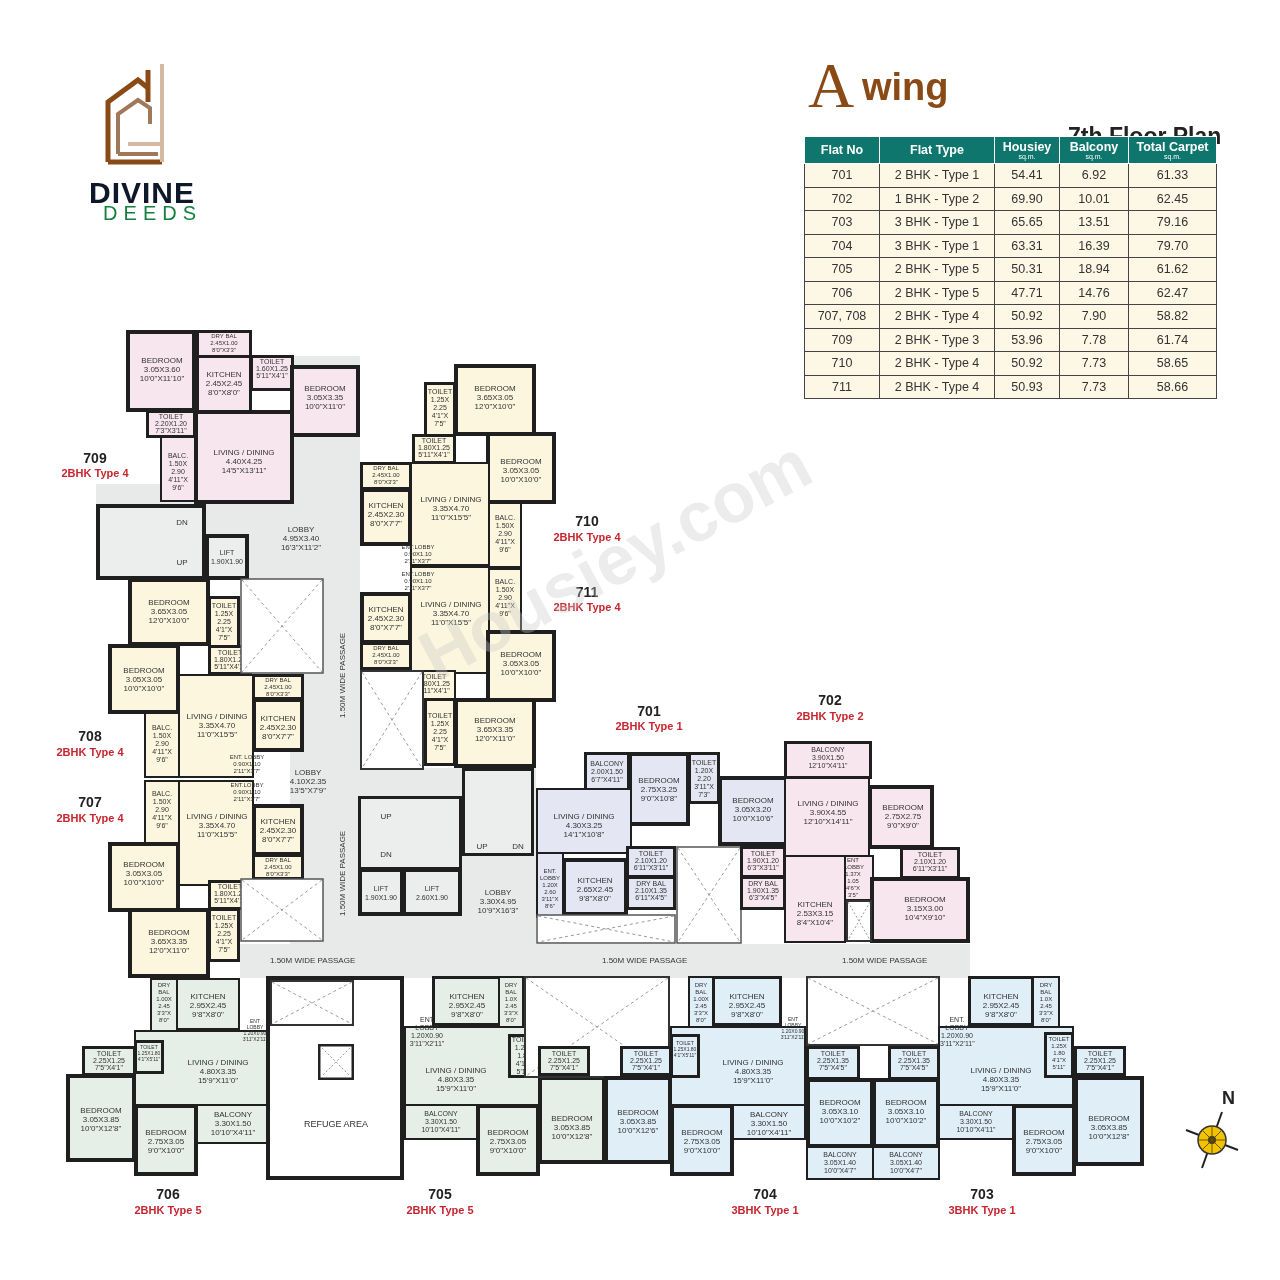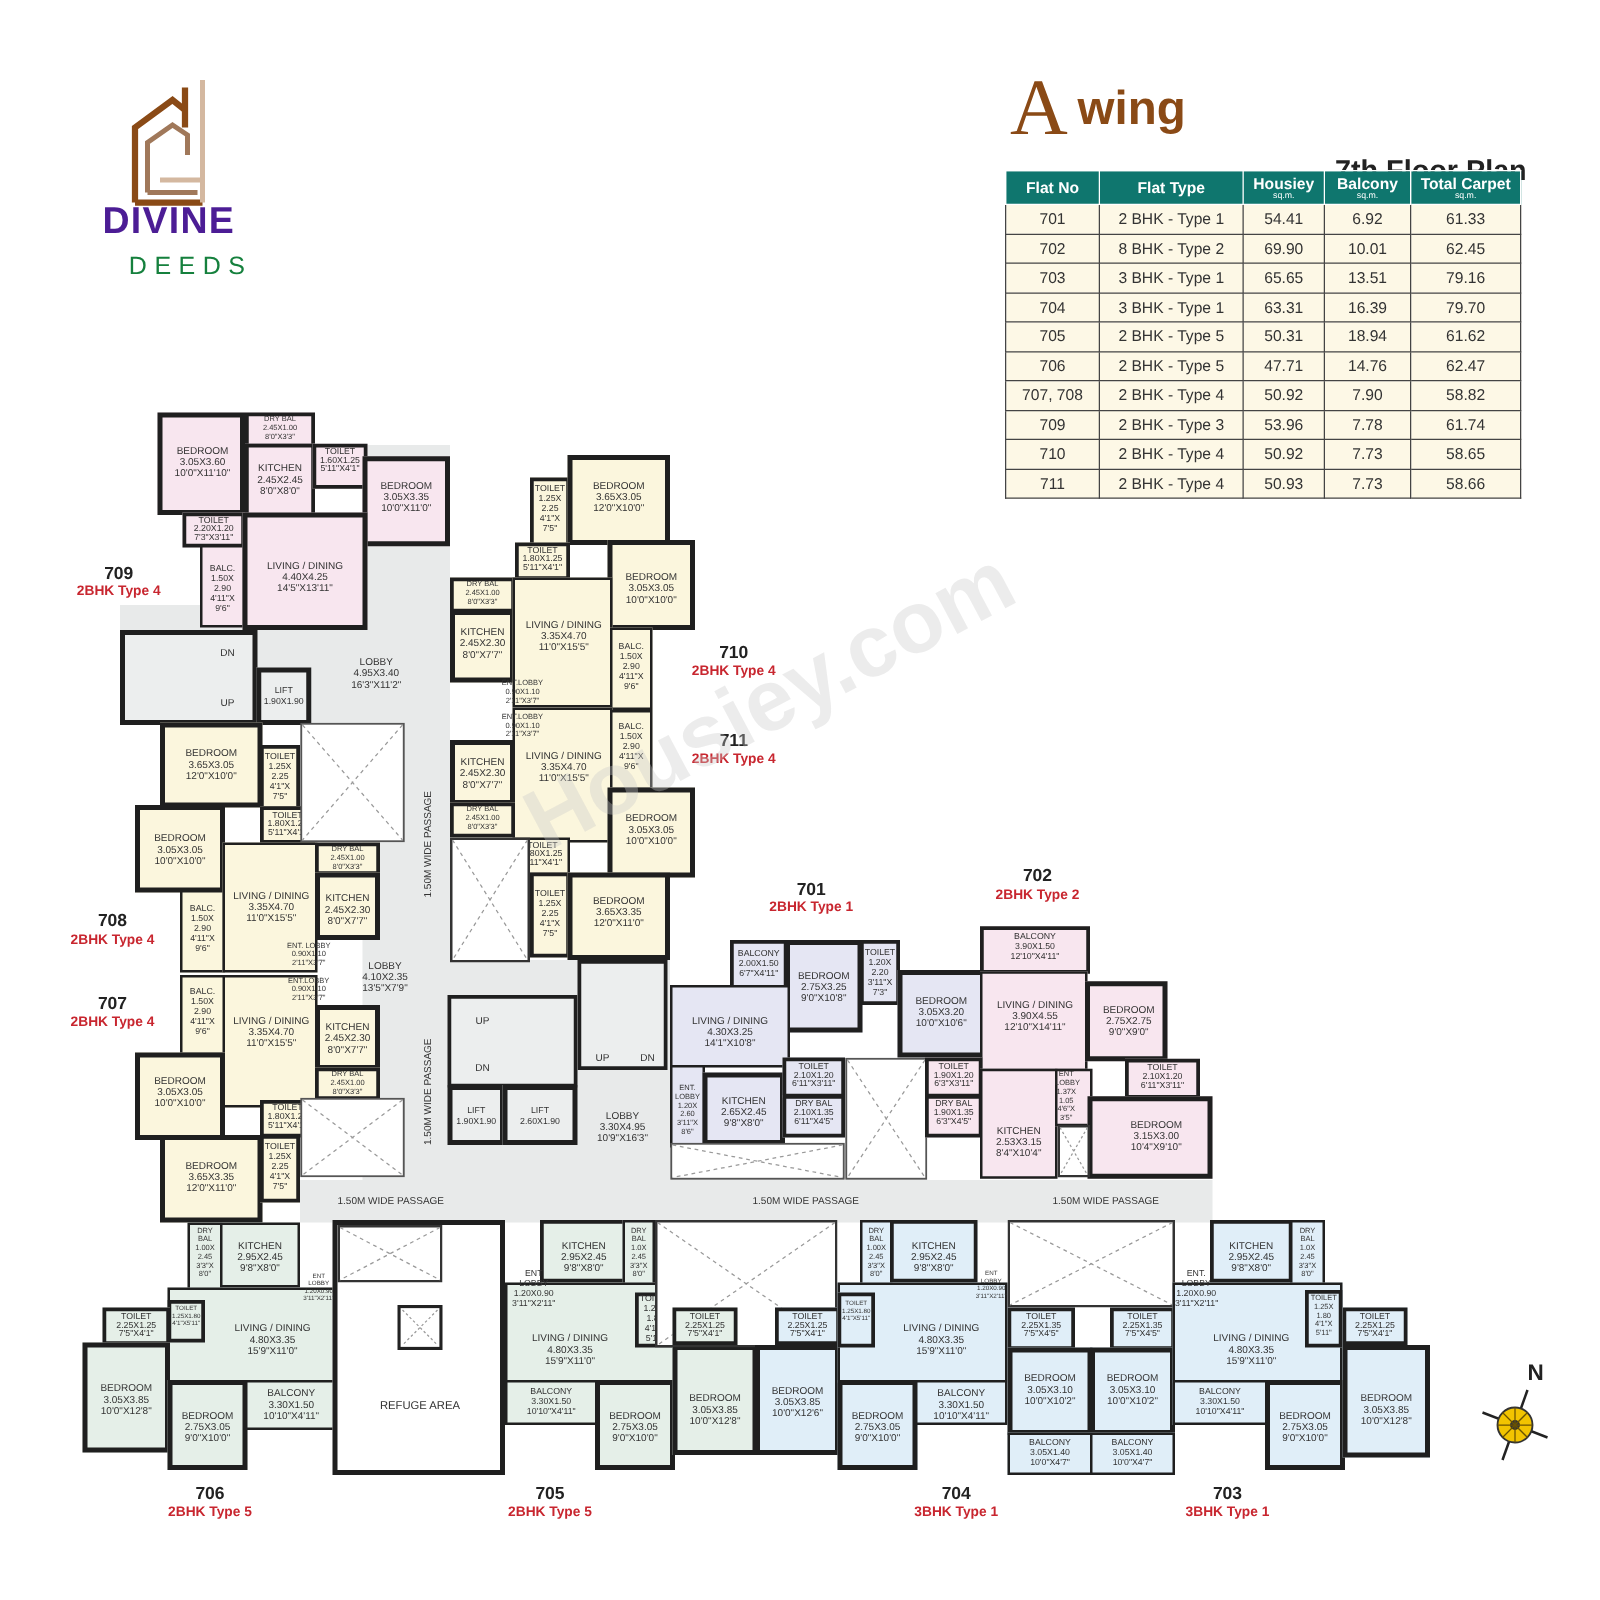--- a/index.html
+++ b/index.html
@@ -1,19 +1,19 @@
 <!DOCTYPE html>
 <html><head>
 <meta charset="utf-8">
 <style>
   html,body{margin:0;padding:0;background:#ffffff;}
   body{width:1280px;height:1280px;position:relative;overflow:hidden;font-family:"Liberation Sans",sans-serif;color:#222;}
   
   .logo-mark{position:absolute;left:100px;top:62px;width:70px;height:110px;}
-  .brand1{position:absolute;left:82px;top:160px;width:120px;text-align:left;font-size:30px;font-weight:bold;color:#4c1d95;letter-spacing:1px;}
+  .brand1{position:absolute;left:82px;top:176px;width:120px;text-align:center;font-size:30px;font-weight:bold;color:#0f172a;letter-spacing:1px;}
   .brand2{position:absolute;left:82px;top:202px;width:120px;text-align:right;font-size:20px;color:#15803d;letter-spacing:6px;}
   
   .wingA{position:absolute;left:808px;top:54px;font-family:"Liberation Serif",serif;font-size:64px;color:#8a4a16;line-height:64px;}
   .wingW{position:absolute;left:862px;top:66px;font-size:38px;font-weight:bold;color:#8a4a16;}
   .floor-title{position:absolute;left:1068px;top:92px;font-size:23px;font-weight:bold;color:#222;margin-top:31px;}
   
   table.area{position:absolute;left:804px;top:136px;width:413px;border-collapse:collapse;font-size:12.5px;}
   table.area th{background:#0f766e;color:#fff;font-weight:bold;height:26px;border:1px solid #fff;padding:0;line-height:12px;text-align:center;}
   table.area th .sub{display:block;font-size:7px;font-weight:normal;line-height:7px;}
   table.area td{background:#fdf8e6;border:1px solid #444;height:22.5px;text-align:center;padding:0;color:#333;}
@@ -68,21 +68,21 @@
   <tbody>
     <tr>
         <td>701</td>
         <td>2 BHK - Type 1</td>
         <td>54.41</td>
         <td>6.92</td>
         <td>61.33</td>
       </tr>
     <tr>
         <td>702</td>
-        <td>8 BHK - Type 2</td>
+        <td>1 BHK - Type 2</td>
         <td>69.90</td>
         <td>10.01</td>
         <td>62.45</td>
       </tr>
     <tr>
         <td>703</td>
         <td>3 BHK - Type 1</td>
         <td>65.65</td>
         <td>13.51</td>
         <td>79.16</td>

